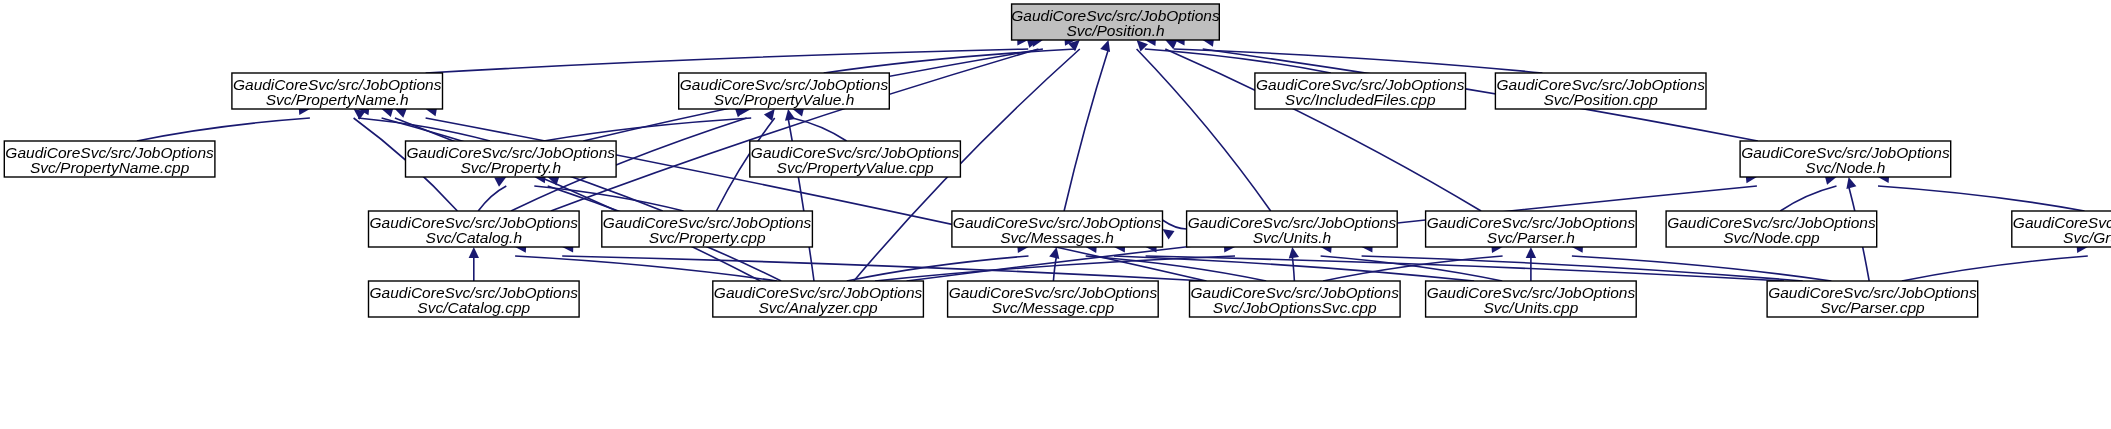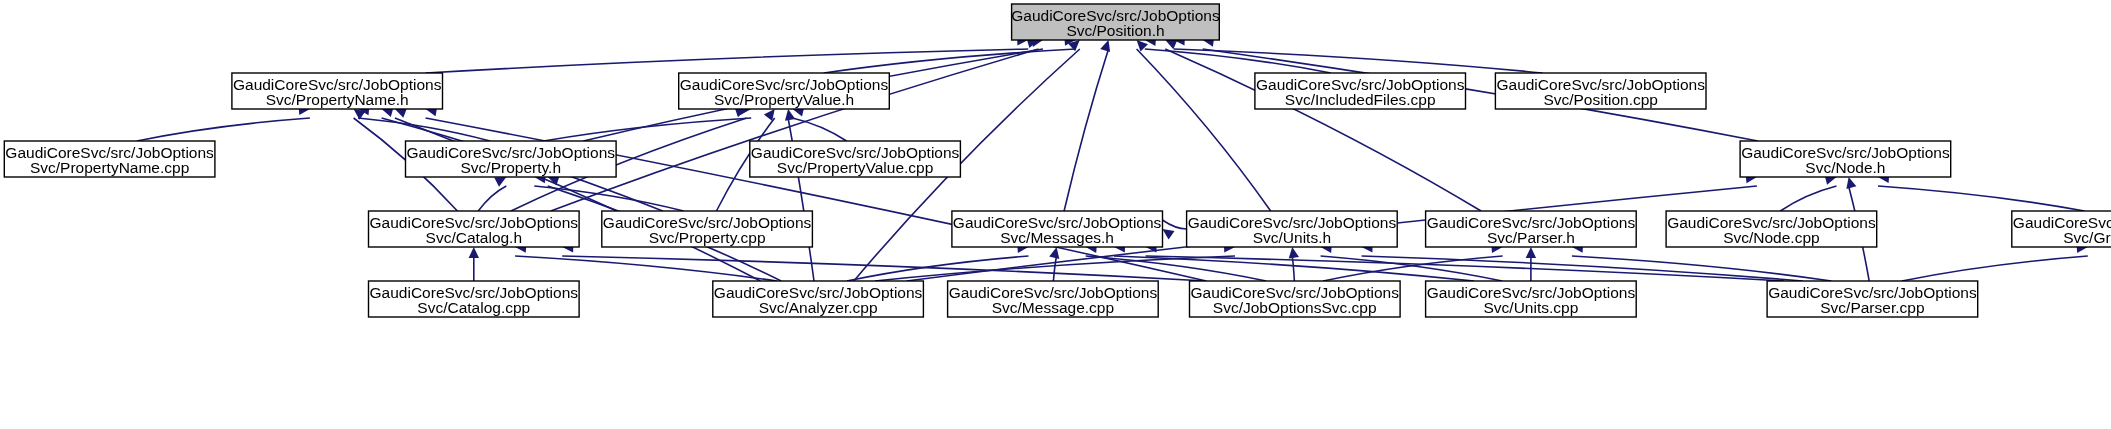--- a/index.html
+++ b/index.html
@@ -10,20 +10,21 @@
   body {
     width: 2111px;
     height: 429px;
     font-family: "Liberation Sans", sans-serif;
     overflow: hidden;
   }
   #graph-root {
     position: relative;
     width: 2111px;
     height: 429px;
+    font-style: italic;
   }
   svg#dep-graph {
     display: block;
     width: 2111px;
     height: 429px;
   }
   .node-box {
     fill: #ffffff;
     stroke: #000000;
     stroke-width: 1.4px;

